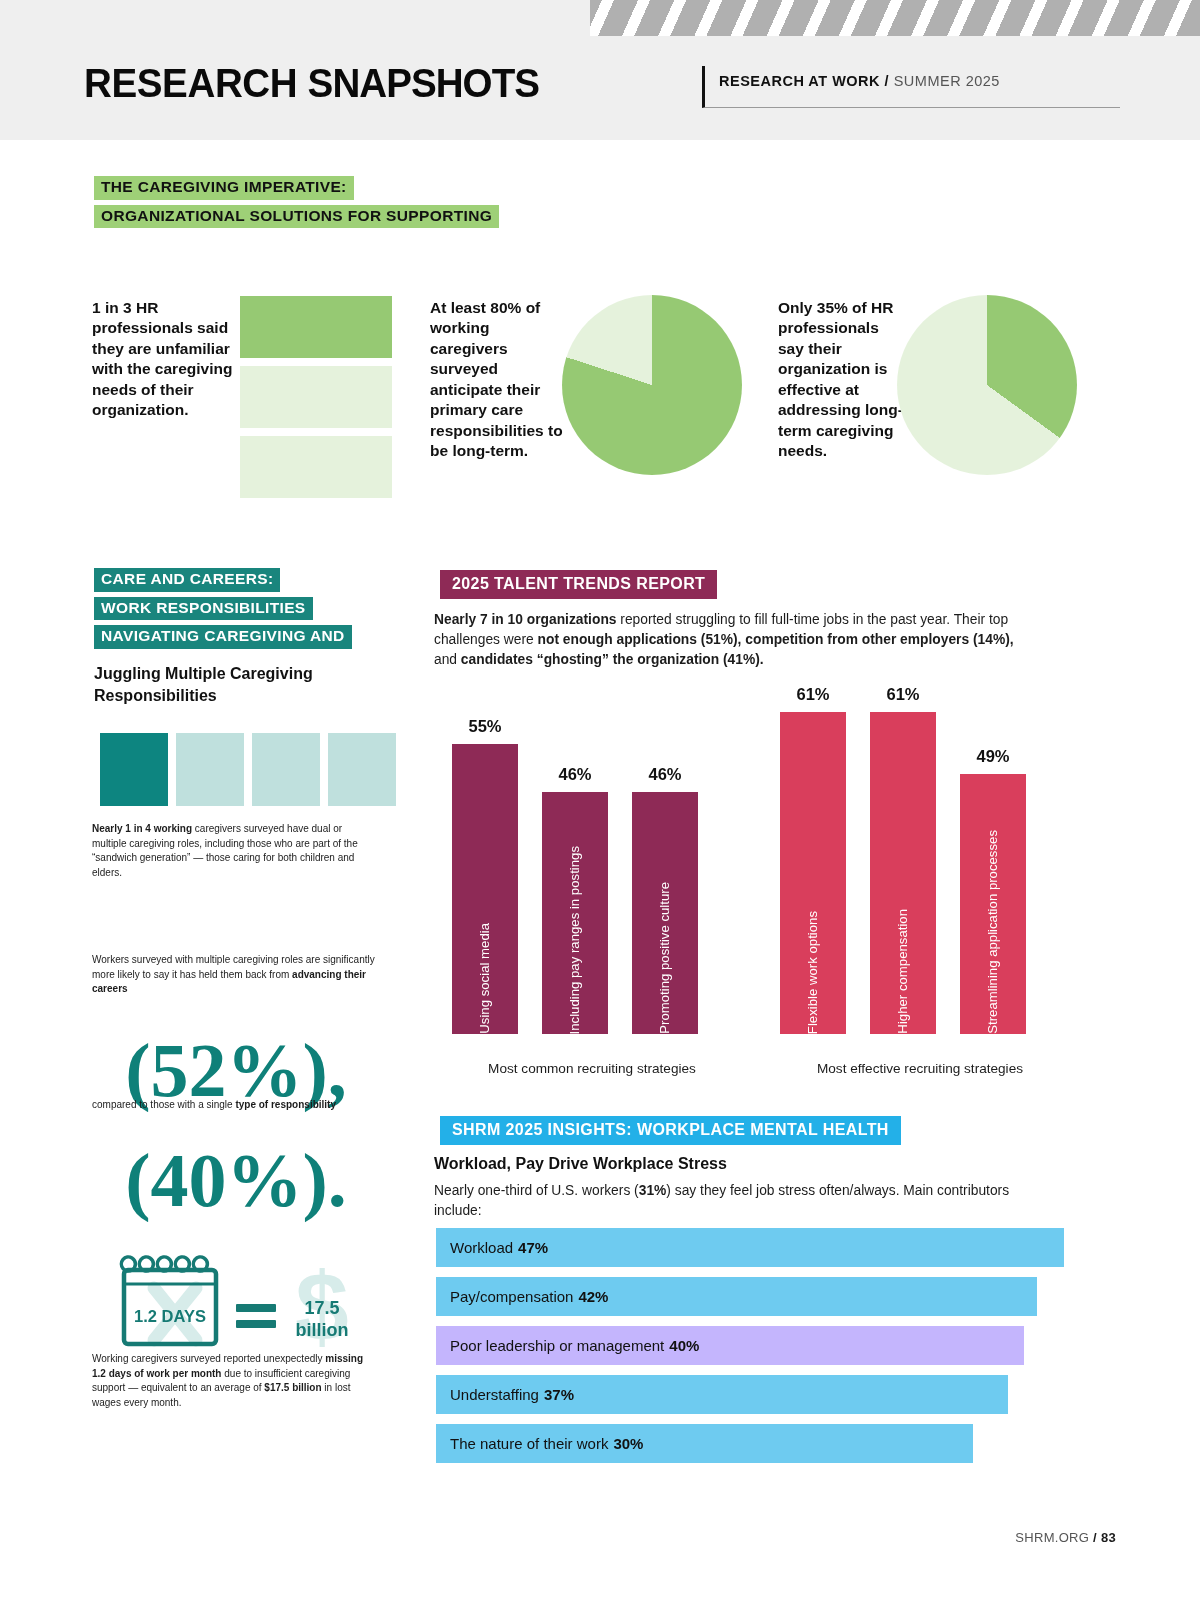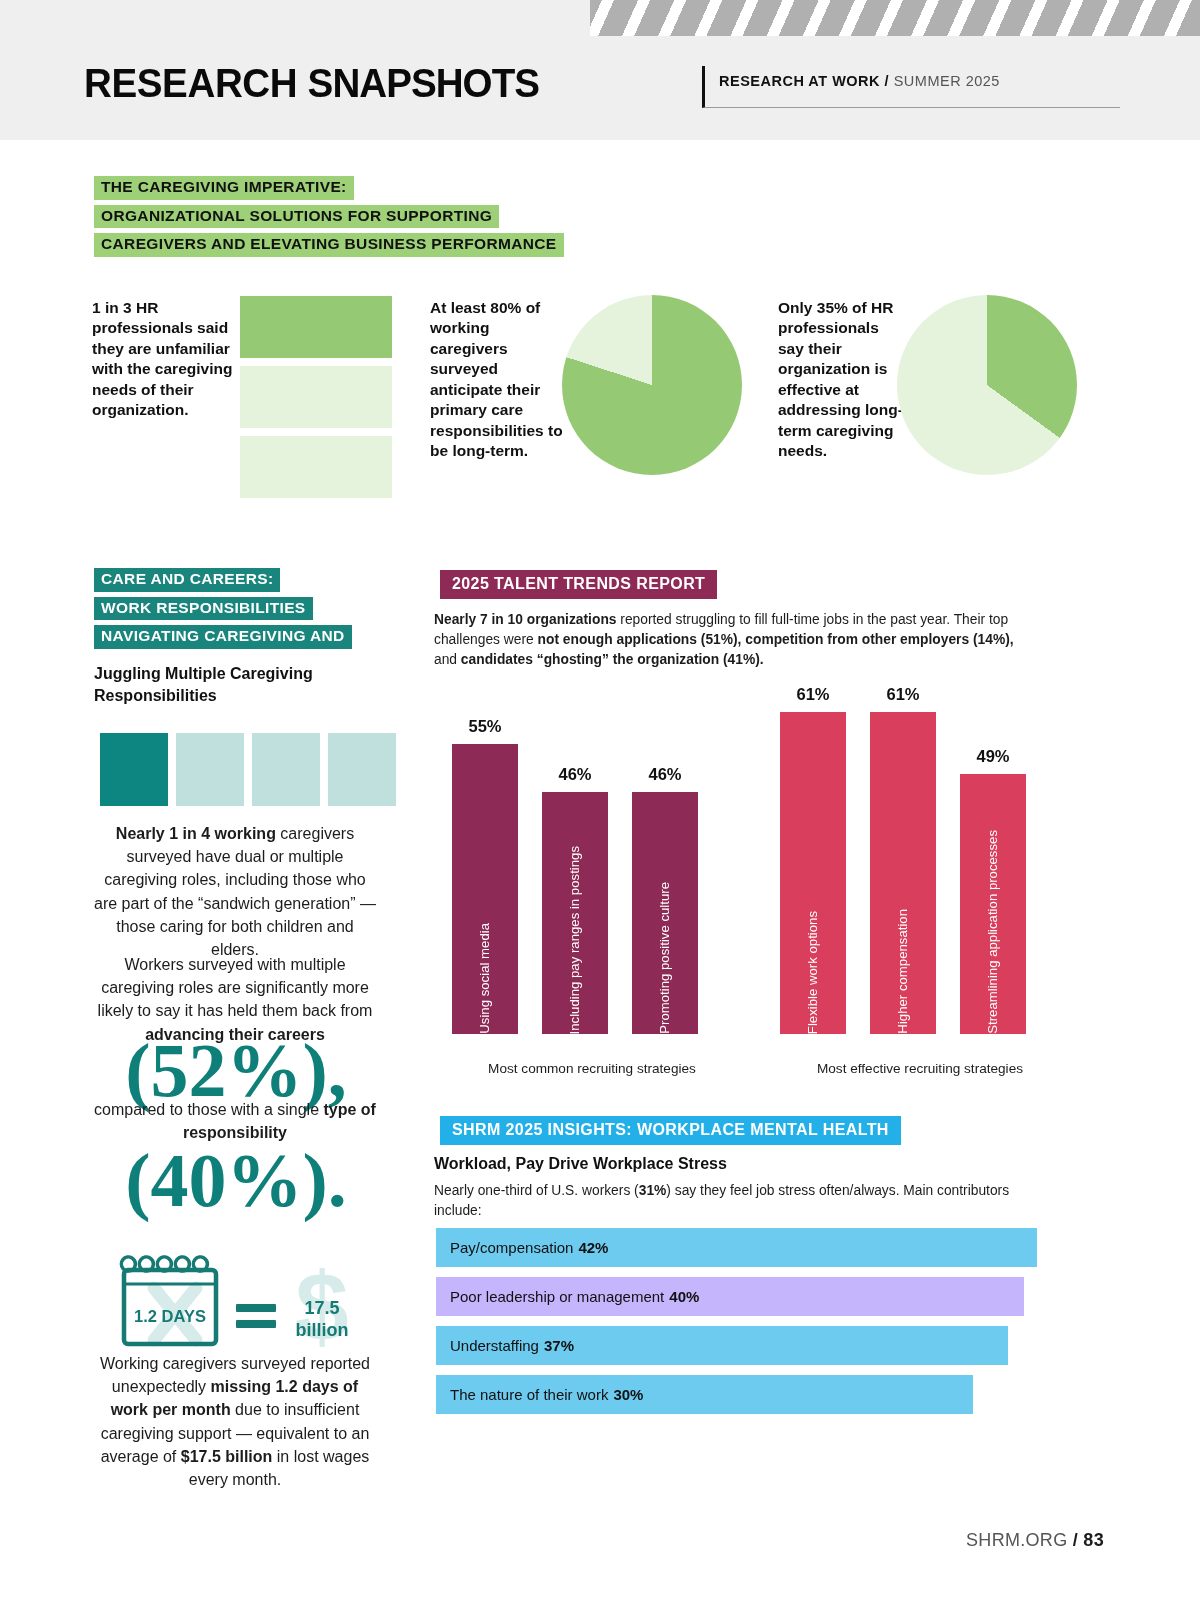--- a/index.html
+++ b/index.html
@@ -86,21 +86,21 @@
 
   .juggle-title {
     position:absolute; left:94px; top:663px; width:300px;
     font-size:16px; font-weight:700; line-height:1.35; color:#111;
   }
   .sq-row { position:absolute; left:100px; top:733px; width:300px; display:flex; gap:8px; }
   .sq { width:68px; height:73px; }
 
   .cap {
     position:absolute; width:286px; left:92px;
-    font-size:16px; line-height:1.45; text-align:center; color:#1c1c1c;
+    font-size:10px; line-height:1.45; text-align:left; color:#1c1c1c;
   }
   .cap b { font-weight:700; }
   .cap-1 { top:822px; }
   .cap-2 { top:953px; }
 
   .bignum {
     position:absolute; width:300px; left:86px; text-align:center;
     font-family:"Liberation Serif", serif; font-weight:700;
     color:#0f8079; line-height:1;
   }
@@ -156,22 +156,22 @@
   }
   .mh-para b { font-weight:700; }
   .mh-bars { position:absolute; left:436px; top:1228px; width:640px; }
   .mh-bar {
     height:39px; margin-bottom:10px; display:flex; align-items:center;
     padding-left:14px; font-size:15px; color:#111;
   }
   .mh-bar b { font-weight:700; margin-left:5px; }
 
   .footer {
-    position:absolute; right:96px; top:1530px;
-    font-size:18px; color:#555; letter-spacing:0.3px;
+    position:absolute; right:84px; top:1530px;
+    font-size:13px; color:#555; letter-spacing:0.3px;
   }
   .footer b { color:#1c1c1c; font-weight:700; }
 </style>
 </head>
 <body>
 
 <div class="page">
 
   <div class="header-band">
     <div class="stripes"></div>
@@ -179,21 +179,20 @@
       <div class="main-title"><span class="light">RESEARCH </span><span class="bold">SNAPSHOTS</span></div>
       <div class="kicker-wrap">
         <div class="kicker"><span class="k-bold">RESEARCH AT WORK</span><span class="k-sep"> / </span><span class="k-reg">SUMMER 2025</span></div>
       </div>
     </div>
   </div>
 
   <div class="sec1-head">
     <div><span class="hl-line hl-green">THE CAREGIVING IMPERATIVE:</span></div>
     <div><span class="hl-line hl-green">ORGANIZATIONAL SOLUTIONS FOR SUPPORTING</span></div>
-    <div><span class="hl-line hl-green">CAREGIVERS AND ELEVATING BUSINESS PERFORMANCE</span></div>
   </div>
 
   <div class="sec1">
 
     <div class="s1-col-text c1-text">1 in 3 HR professionals said they are unfamiliar with the caregiving needs of their organization.</div>
     <div class="stack-bars">
       <div class="sb" style="background:#96c973"></div>
       <div class="sb" style="background:#e5f2dc"></div>
       <div class="sb" style="background:#e5f2dc"></div>
     </div>
@@ -315,20 +314,24 @@
     <div class="chart-cap">Most effective recruiting strategies</div>
   </div>
 
   <div class="mh-banner">
     <span class="banner banner-blue">SHRM 2025 INSIGHTS: WORKPLACE MENTAL HEALTH</span>
   </div>
   <div class="mh-title">Workload, Pay Drive Workplace Stress</div>
   <div class="mh-para"><span>Nearly one-third of U.S. workers (</span><b>31%</b><span>) say they feel job stress often/always. Main contributors include:</span></div>
 
   <div class="mh-bars">
+    <div class="mh-bar" style="width:628px;background:#6ecbf0">
+      <span>Workload</span>
+        <b>47%</b>
+    </div>
     <div class="mh-bar" style="width:601px;background:#6ecbf0">
       <span>Pay/compensation</span>
         <b>42%</b>
     </div>
     <div class="mh-bar" style="width:588px;background:#c4b5fd">
       <span>Poor leadership or management</span>
         <b>40%</b>
     </div>
     <div class="mh-bar" style="width:572px;background:#6ecbf0">
       <span>Understaffing</span>

